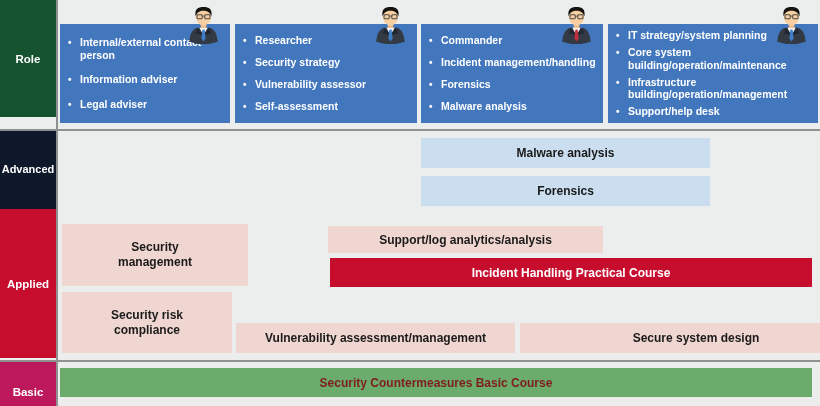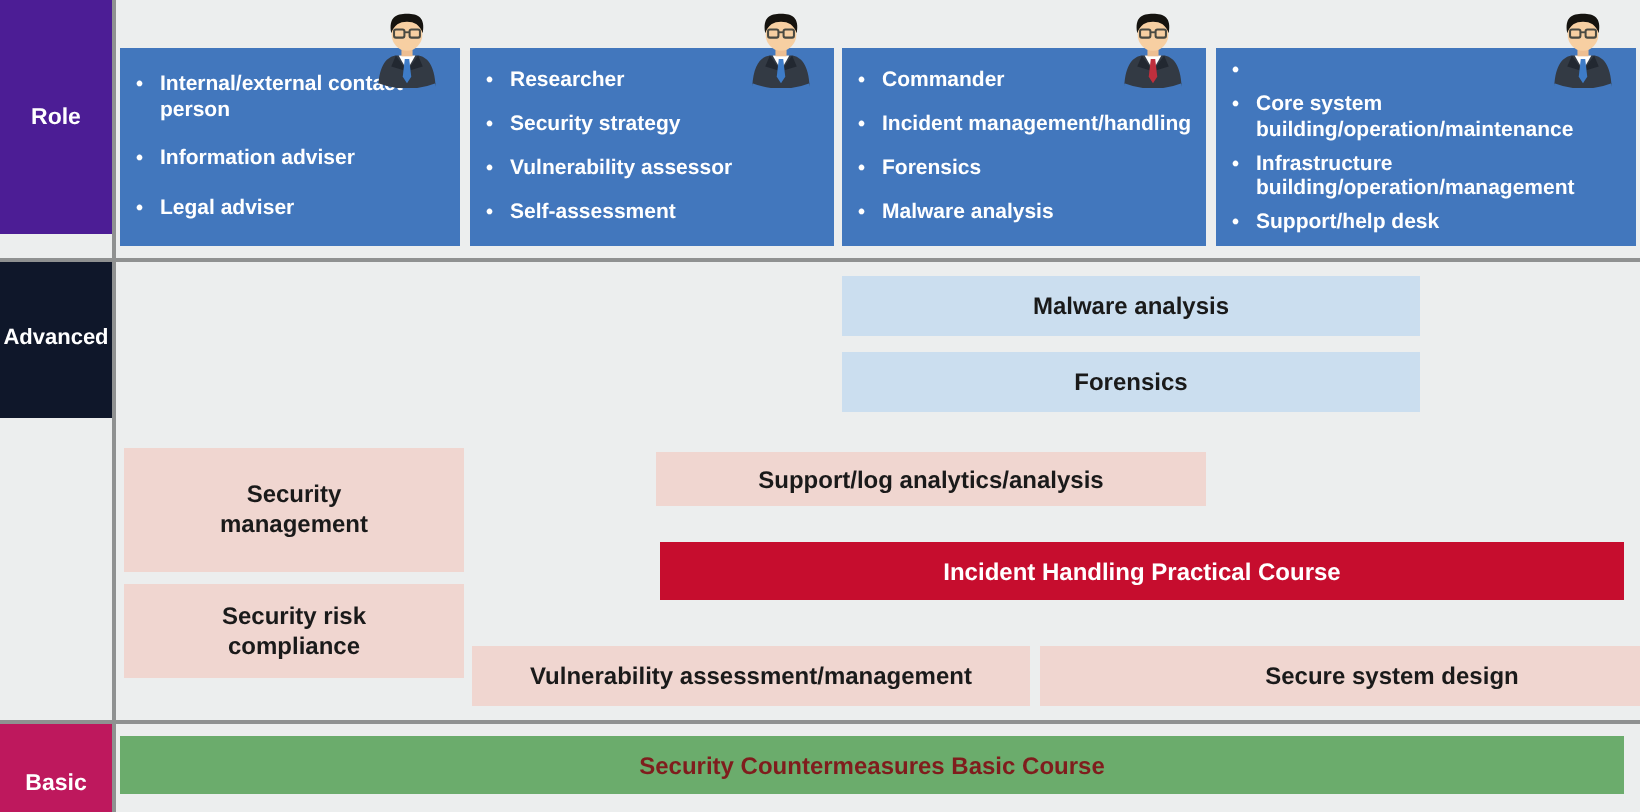--- a/index.html
+++ b/index.html
@@ -1,21 +1,21 @@
 <!DOCTYPE html>
 <html><head>
 <meta charset="utf-8">
 <style>
   html,body{margin:0;padding:0;background:#fff;}
   #canvas{position:relative;width:820px;height:406px;background:#ECEEEE;
           font-family:"Liberation Sans",sans-serif;overflow:hidden;}
   
   .rail{position:absolute;left:0;width:56px;display:flex;align-items:center;justify-content:center;
         color:#fff;font-weight:bold;font-size:11.5px;box-sizing:border-box;text-align:center;}
-  #rail-role{top:0;height:117px;background:#4c1d95;}
+  #rail-role{top:0;height:117px;background:#14532d;}
   #rail-advanced{top:129px;height:80px;background:#0f172a;font-size:11px;}
   #rail-applied{top:209px;height:149px;background:#C60D2E;}
   #rail-basic{top:362px;height:60px;background:#be185d;}
   .vline{position:absolute;left:56px;top:0;width:2px;height:406px;background:#8F9191;}
   .hline{position:absolute;left:0;width:820px;height:2px;background:#8F9191;}
   #hline-role{top:129px;}
   #hline-basic{top:360px;}
   
   .role-box{position:absolute;top:24px;height:99px;background:#4277BD;color:#fff;
             display:flex;flex-direction:column;justify-content:center;
@@ -23,33 +23,34 @@
   .g1{row-gap:12px;} .g2{row-gap:9px;} .g3{row-gap:9px;} .g4{row-gap:4px;}
   .role-item{display:flex;font-weight:bold;font-size:10.5px;line-height:1.22;}
   .role-item .dot{width:12px;flex:0 0 12px;font-size:10px;line-height:1.3;}
   .avatar{position:absolute;top:-20px;right:8px;width:37px;height:40px;z-index:2;}
   .tie-blue{fill:#3E7CC8;} .tie-red{fill:#C02F3D;}
   
   .course{position:absolute;display:flex;align-items:center;justify-content:center;
           text-align:center;font-weight:bold;box-sizing:border-box;}
   .adv{background:#CBDEEF;color:#1A1A1A;font-size:12px;}
   .pink{background:#F0D6D0;color:#1A1A1A;font-size:12px;}
-  .redbar{background:#C60D2E;color:#fff;font-size:12px;margin-top:13px;}
+  .redbar{background:#C60D2E;color:#fff;font-size:12px;}
   .redbar .two-line{font-size:11px;line-height:13px;}
   .redbar .two-line span{display:block;}
   .greenbar{background:#6BAC6C;color:#7f1d1d;font-size:12px;}
   .narrow{max-width:105px;line-height:15px;}
 </style>
 </head>
 <body>
 
 <div id="canvas">
 
   <div class="rail" id="rail-role">Role</div>
   <div class="rail" id="rail-advanced">Advanced</div>
+  <div class="rail" id="rail-applied">Applied</div>
   <div class="rail" id="rail-basic">Basic</div>
 
   <div class="vline"></div>
   <div class="hline" id="hline-role"></div>
   <div class="hline" id="hline-basic"></div>
 
   <div class="role-box g1" style="left:60px;width:170px;">
     <svg class="avatar" viewBox="0 0 40 42">
       <path d="M4.5,42 C5,29.5 9.5,25.6 14,25 L26,25 C30.5,25.6 35,29.5 35.5,42 L35.5,40 Q20,46 4.5,40 Z" fill="#333A44"></path>
       <path d="M14,25 L20,33.5 L11.5,31 Z" fill="#222831"></path>
@@ -150,42 +151,43 @@
       <path class="tie-blue" d="M18.8,27 L21.2,27 L22.3,36.5 L20,40 L17.7,36.5 Z"></path>
       <rect x="17" y="20.5" width="6" height="5" fill="#EDBE92"></rect>
       <ellipse cx="20" cy="13.5" rx="8.3" ry="9" fill="#F7CFA2"></ellipse>
       <path d="M11.5,13 C10,4.5 14,2.5 20,2.5 C26,2.5 30,4.5 28.5,13 C27,8.5 24,6.8 20,6.8 C16,6.8 13,8.5 11.5,13 Z" fill="#15130F"></path>
       <rect x="13" y="11" width="5.6" height="4.4" rx="1" fill="none" stroke="#4A4A42" stroke-width="1.1"></rect>
       <rect x="21.4" y="11" width="5.6" height="4.4" rx="1" fill="none" stroke="#4A4A42" stroke-width="1.1"></rect>
       <line x1="18.6" y1="12.5" x2="21.4" y2="12.5" stroke="#4A4A42" stroke-width="1"></line>
     </svg>
     <div class="role-item">
         <span class="dot">•</span>
+        <span>IT strategy/system planning</span>
       </div>
     <div class="role-item">
         <span class="dot">•</span>
         <span>Core system building/operation/maintenance</span>
       </div>
     <div class="role-item">
         <span class="dot">•</span>
         <span>Infrastructure building/operation/management</span>
       </div>
     <div class="role-item">
         <span class="dot">•</span>
         <span>Support/help desk</span>
       </div>
   </div>
 
   <div class="course adv" style="left:421px;top:138px;width:289px;height:30px;">Malware analysis</div>
   <div class="course adv" style="left:421px;top:176px;width:289px;height:30px;">Forensics</div>
 
-  <div class="course pink" style="left:62px;top:224px;width:170px;height:62px;">
+  <div class="course pink" style="left:62px;top:224px;width:186px;height:62px;">
     <span class="narrow">Security management</span>
   </div>
-  <div class="course pink" style="left:62px;top:292px;width:170px;height:47px;">
+  <div class="course pink" style="left:62px;top:292px;width:170px;height:61px;">
     <span class="narrow">Security risk compliance</span>
   </div>
   <div class="course pink" style="left:328px;top:226px;width:275px;height:27px;">Support/log analytics/analysis</div>
   <div class="course redbar" style="left:330px;top:258px;width:482px;height:29px;">Incident Handling Practical Course</div>
   <div class="course pink" style="left:236px;top:323px;width:279px;height:30px;">Vulnerability assessment/management</div>
   <div class="course pink" style="left:520px;top:323px;width:352px;height:30px;">Secure system design</div>
 
   <div class="course greenbar" style="left:60px;top:368px;width:752px;height:29px;">Security Countermeasures Basic Course</div>
 
 </div>

